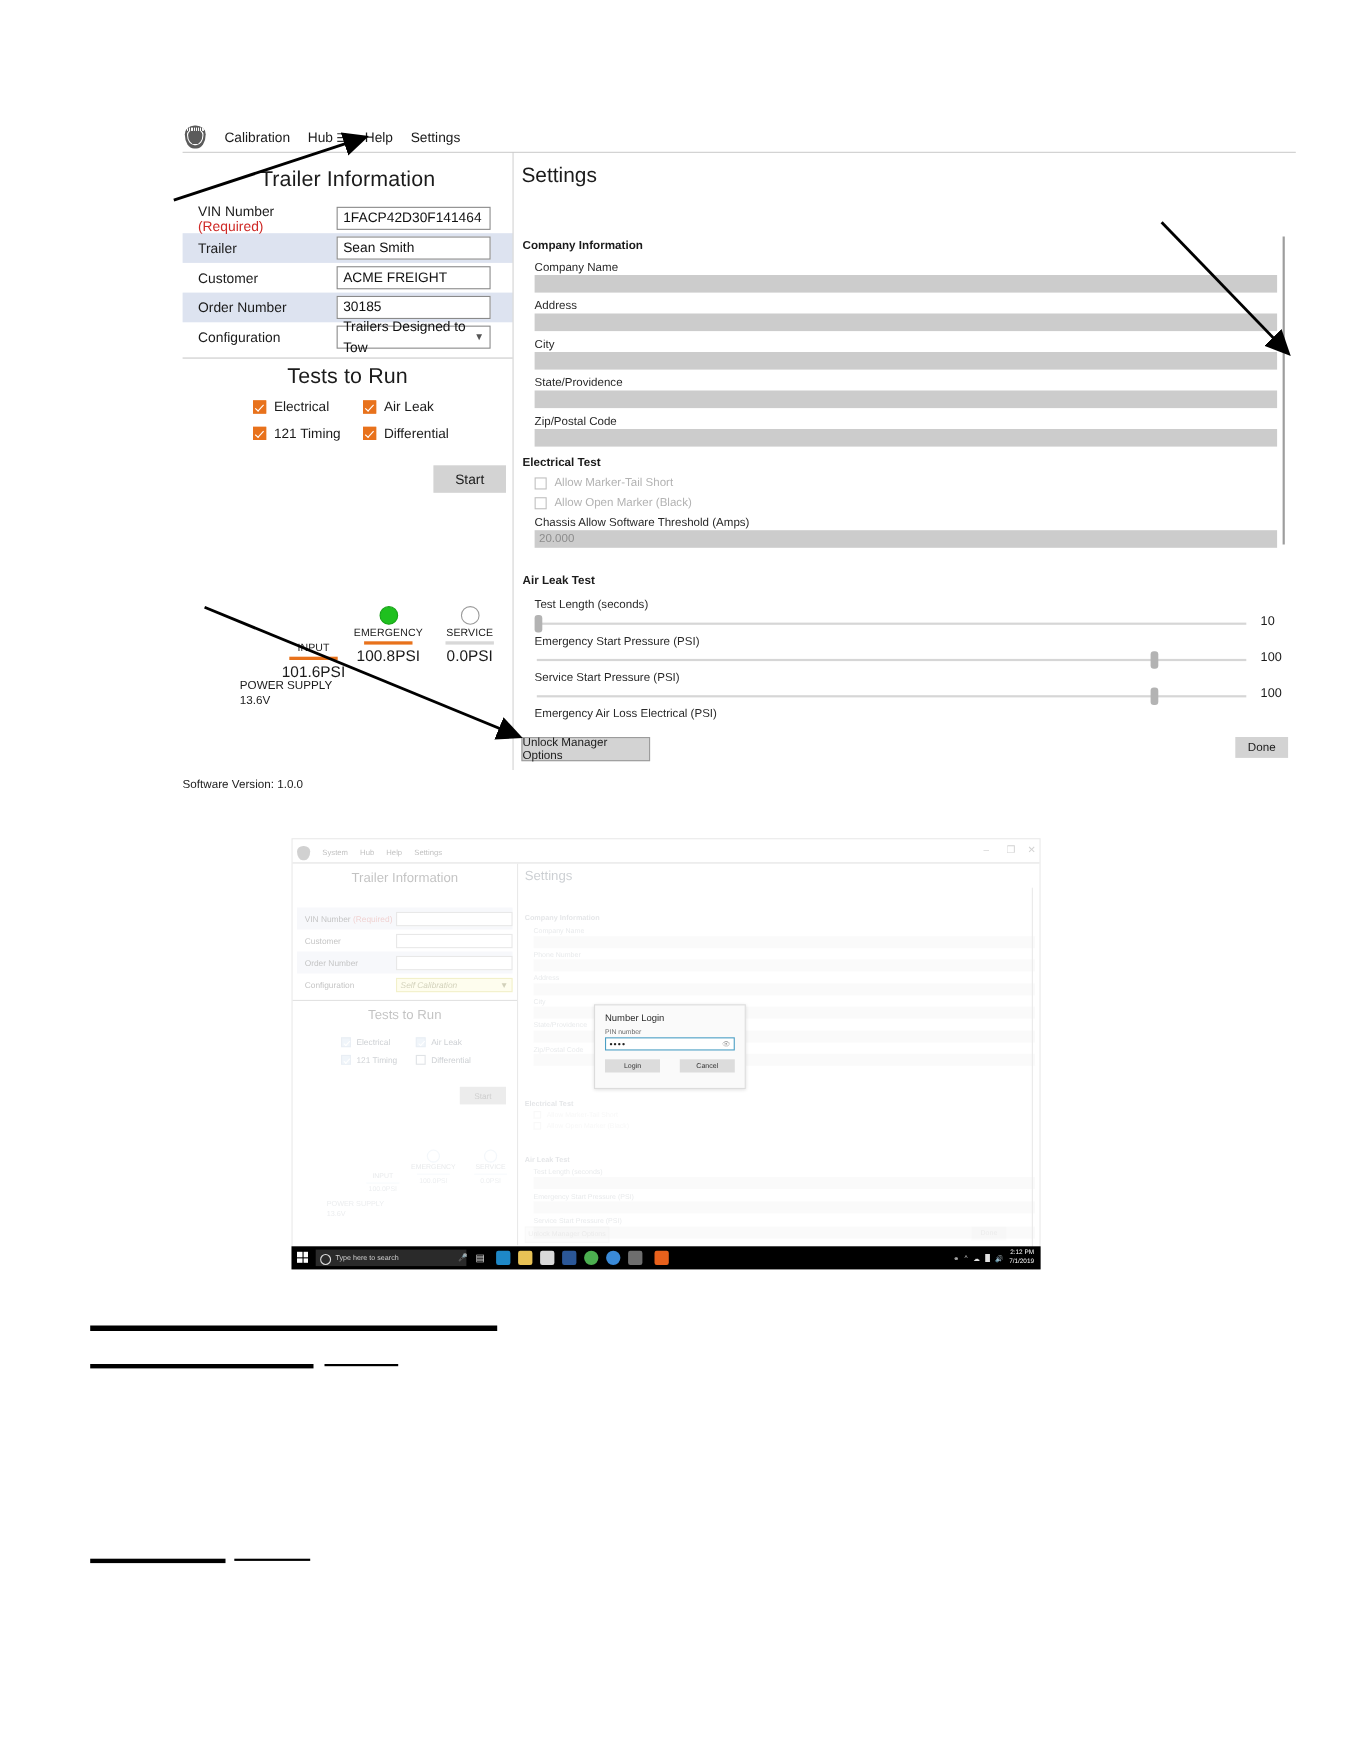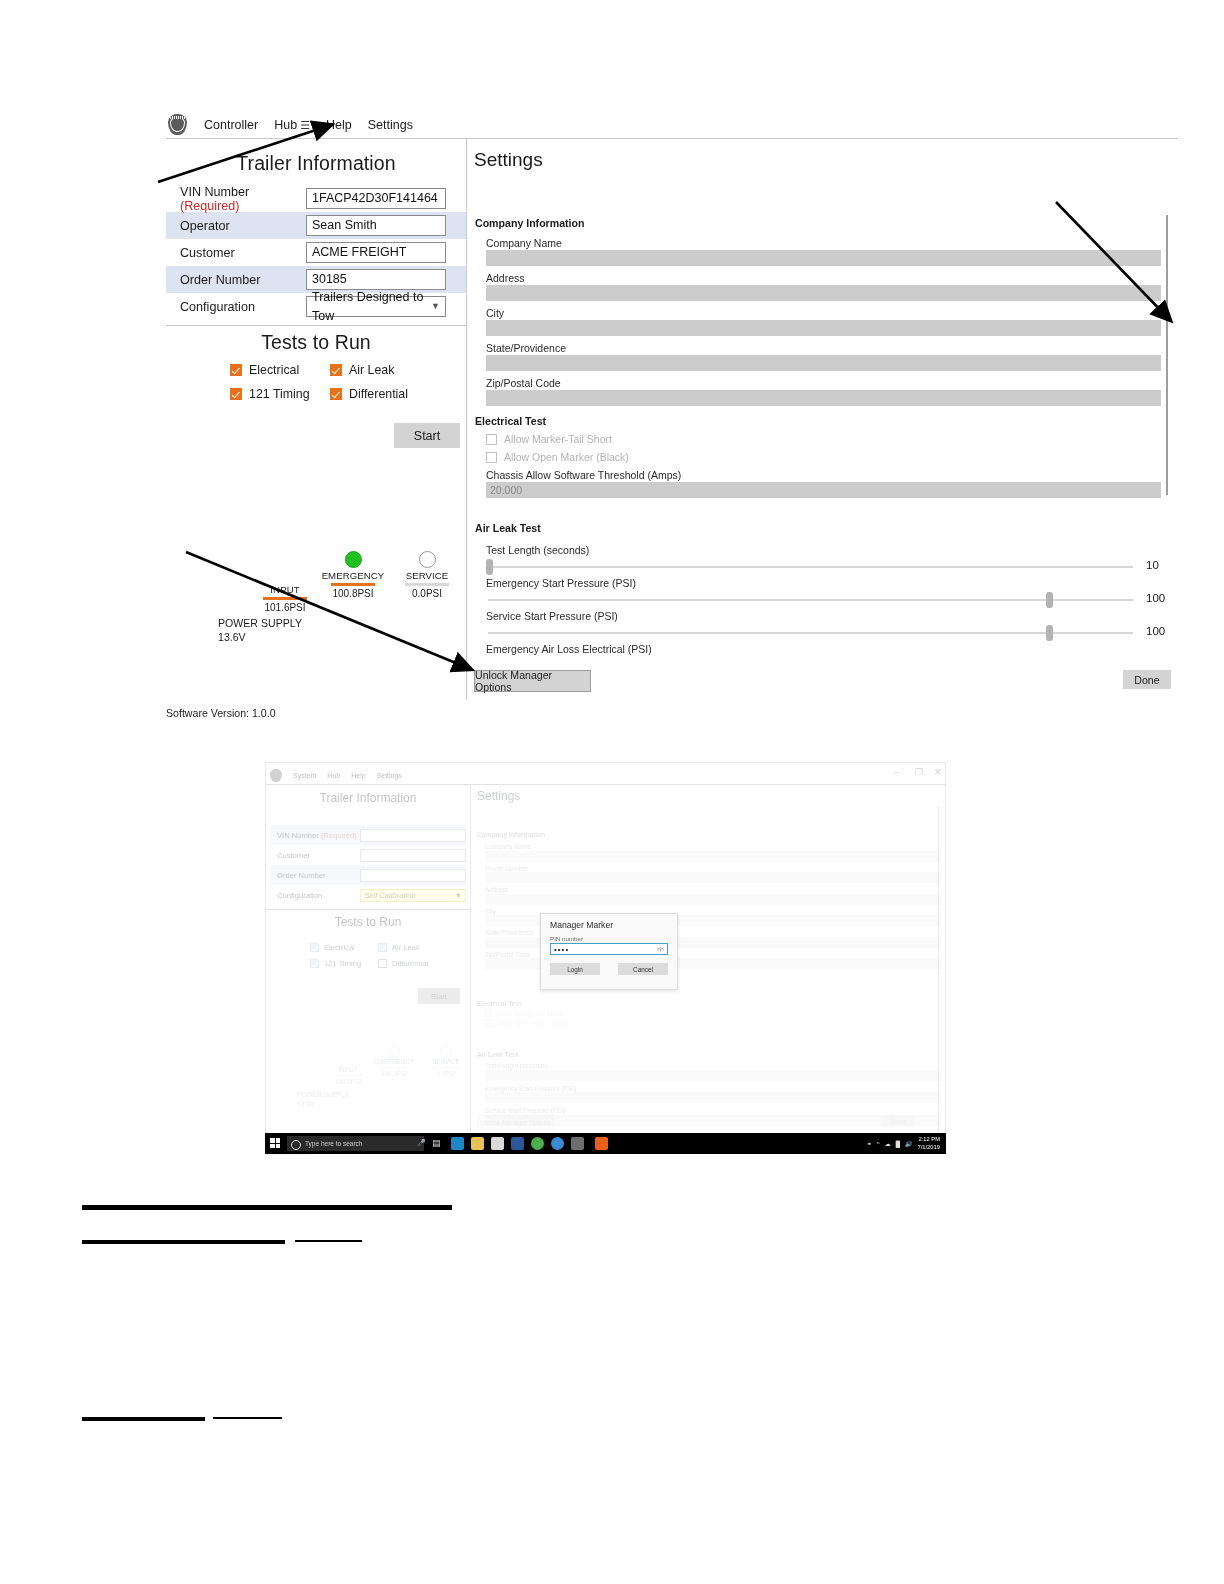--- a/index.html
+++ b/index.html
@@ -75,21 +75,21 @@
 
   
   .gauges{position:absolute;left:60px;top:412px;width:240px;}
   .gauge{position:absolute;text-align:center;width:74px;}
   .g-lamp{width:17px;height:17px;border-radius:50%;margin:0 auto 2px;box-sizing:border-box;}
   .g-lamp.green{background:#1fc01f;border:1px solid #18a318;}
   .g-lamp.empty{background:#fff;border:1px solid #9a9a9a;}
   .g-name{font-size:9.6px;color:#1b1b1b;letter-spacing:.1px;}
   .g-bar{height:2.5px;width:44px;margin:2px auto 2px;background:#d8d8d8;}
   .g-bar.fill{background:#e8721c;}
-  .g-val{font-size:10px;color:#1b1b1b;}
+  .g-val{font-size:14px;color:#1b1b1b;}
 
   .power{position:absolute;left:52px;top:478px;font-size:10.6px;color:#1b1b1b;line-height:13.5px;}
   .swver{position:absolute;left:0px;top:568px;font-size:10.6px;color:#1b1b1b;}
 
   .vdivider{position:absolute;left:300px;top:27px;width:1px;height:561px;background:#c9c9c9;}
 
   
   .right-pane{position:absolute;left:301px;top:27px;width:711px;height:561px;background:#fff;}
   .settings-h{position:absolute;left:7px;top:10px;font-size:19px;color:#1b1b1b;}
   .sec-h{font-size:10.6px;font-weight:bold;color:#1b1b1b;}
@@ -220,40 +220,40 @@
 <body>
 
 <div class="canvas">
 
   <div class="shot-main">
 
     <div class="menubar">
       <div class="logo-badge">
           <div class="shield"></div>
         </div>
-      <div class="menu-item">Controller</div>
+      <div class="menu-item">Calibration</div>
       <div class="menu-item menu-hub">
         <span>Hub</span>
         <span class="wifi-glyph">☰</span>
       </div>
       <div class="menu-item">Help</div>
       <div class="menu-item">Settings</div>
     </div>
     <div class="hr-top"></div>
 
     <div class="left-pane">
       <div class="pane-title trailer-title">Trailer Information</div>
 
       <div class="rowlist">
         <div class="frow">
           <div class="flabel"><span>VIN Number </span><span class="req">(Required)</span></div>
           <div class="fin">1FACP42D30F141464</div>
         </div>
         <div class="frow alt">
-          <div class="flabel">Operator</div>
+          <div class="flabel">Trailer</div>
           <div class="fin">Sean Smith</div>
         </div>
         <div class="frow">
           <div class="flabel">Customer</div>
           <div class="fin">ACME FREIGHT</div>
         </div>
         <div class="frow alt">
           <div class="flabel">Order Number</div>
           <div class="fin">30185</div>
         </div>
@@ -538,21 +538,21 @@
         <div class="s2-grey"></div>
       </div>
 
       <div class="s2-unlock ff">Unlock Manager Options</div>
       <div class="s2-done ff">Done</div>
       <div class="s2-vdiv2" style="left:467px;"></div>
     </div>
   </div>
 
   <div class="dlg">
-    <div class="dlg-title">Manager Marker</div>
+    <div class="dlg-title">Number Login</div>
     <div class="dlg-lab">PIN number</div>
     <div class="dlg-input">
       <span class="dlg-dots">••••</span>
       <span class="dlg-eye">👁</span>
     </div>
     <div class="dlg-btn" style="left:9px;">Login</div>
     <div class="dlg-btn" style="left:77px;">Cancel</div>
   </div>
 
   <div class="taskbar">

